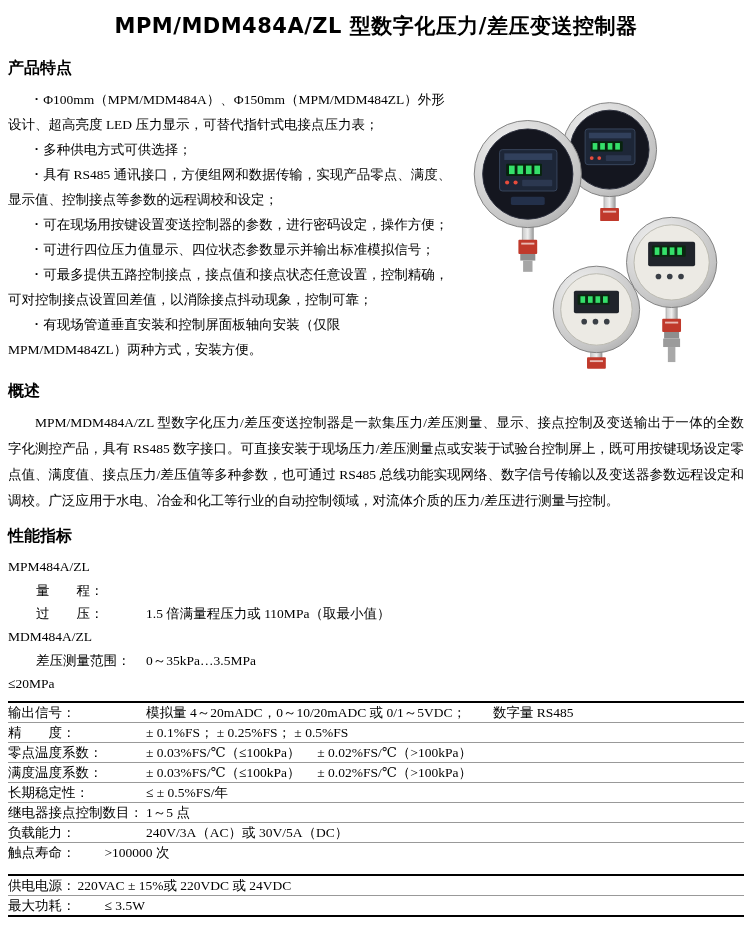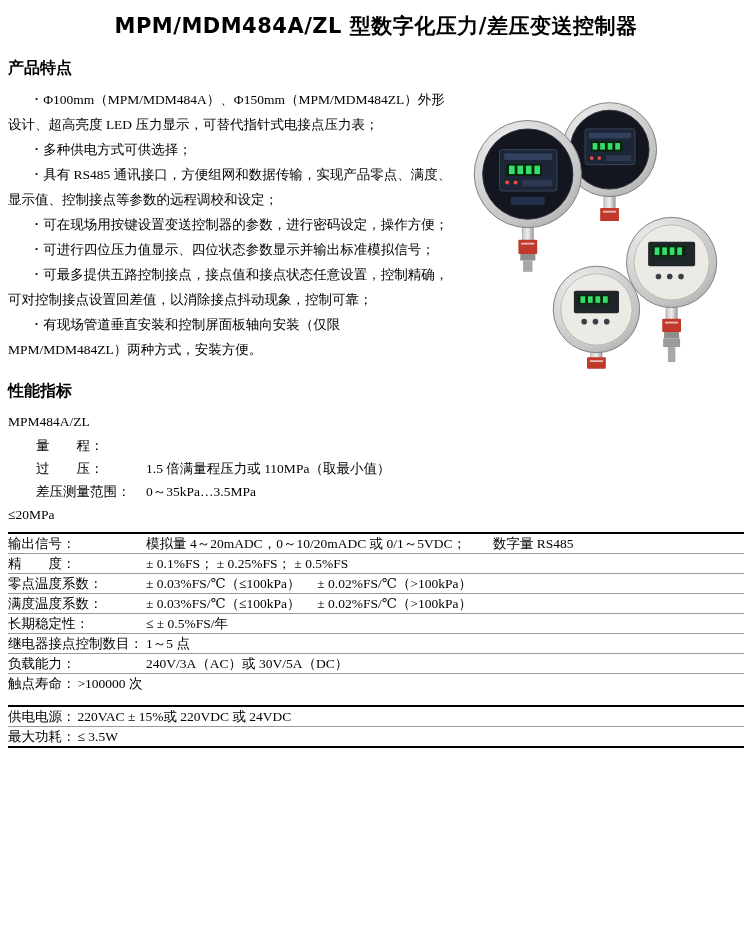--- a/index.html
+++ b/index.html
@@ -24,21 +24,21 @@
   .spec-block { font-size:13.5px; }
   .model-title { line-height:24px; }
   .spec-row { display:flex; line-height:23px; }
   .spec-row .lbl { min-width:138px; white-space:pre; flex-shrink:0; }
   .spec-row .val { white-space:pre-wrap; }
   .spec-row.indent .lbl { padding-left:28px; min-width:110px; box-sizing:content-box; }
   .spec-row.tight .lbl { min-width:0; margin-right:2px; }
 
   .spec-table { margin-top:6px; border-top:2.5px solid #000; }
   .spec-table .spec-row { line-height:16px; padding:1.5px 0; border-bottom:1px solid #999; }
-  .spec-table .spec-row:last-child { border-bottom:none; }
+  .spec-table .spec-row:last-child { border-bottom:none;gap:27px; }
   .spec-table.t2 { margin-top:12px; border-bottom:2.5px solid #000; }
 </style>
 </head>
 <body>
 
 <div class="page">
 
   <div class="doc-title">MPM/MDM484A/ZL 型数字化压力/差压变送控制器</div>
 
   <div>
@@ -141,33 +141,38 @@
               <rect x="150" y="218" width="5" height="7" fill="#35e06a"></rect>
             <circle cx="130" cy="245" r="3" fill="#3a3f46"></circle>
               <circle cx="142" cy="245" r="3" fill="#3a3f46"></circle>
               <circle cx="154" cy="245" r="3" fill="#3a3f46"></circle>
           </g>
         </svg>
       </div>
     </div>
   </div>
 
+  <div>
+    <h2 class="section">概述</h2>
+    <p class="overview-text">MPM/MDM484A/ZL 型数字化压力/差压变送控制器是一款集压力/差压测量、显示、接点控制及变送输出于一体的全数字化测控产品，具有 RS485 数字接口。可直接安装于现场压力/差压测量点或安装于试验台控制屏上，既可用按键现场设定零点值、满度值、接点压力/差压值等多种参数，也可通过 RS485 总线功能实现网络、数字信号传输以及变送器参数远程设定和调校。广泛应用于水电、冶金和化工等行业的自动控制领域，对流体介质的压力/差压进行测量与控制。</p>
+  </div>
 
   <div class="spec-block">
     <h2 class="section">性能指标</h2>
 
     <div class="model-title">MPM484A/ZL</div>
     <div class="spec-row indent">
       <span class="lbl">量　　程：</span>
     </div>
     <div class="spec-row indent">
       <span class="lbl">过　　压：</span>
       <span class="val">1.5 倍满量程压力或 110MPa（取最小值）</span>
     </div>
 
+    <div class="model-title">MDM484A/ZL</div>
     <div class="spec-row indent">
       <span class="lbl">差压测量范围：</span>
       <span class="val">0～35kPa…3.5MPa</span>
     </div>
     <div class="spec-row indent">
       <span class="val">≤20MPa</span>
     </div>
 
     <div class="spec-table t1">
       <div class="spec-row">

